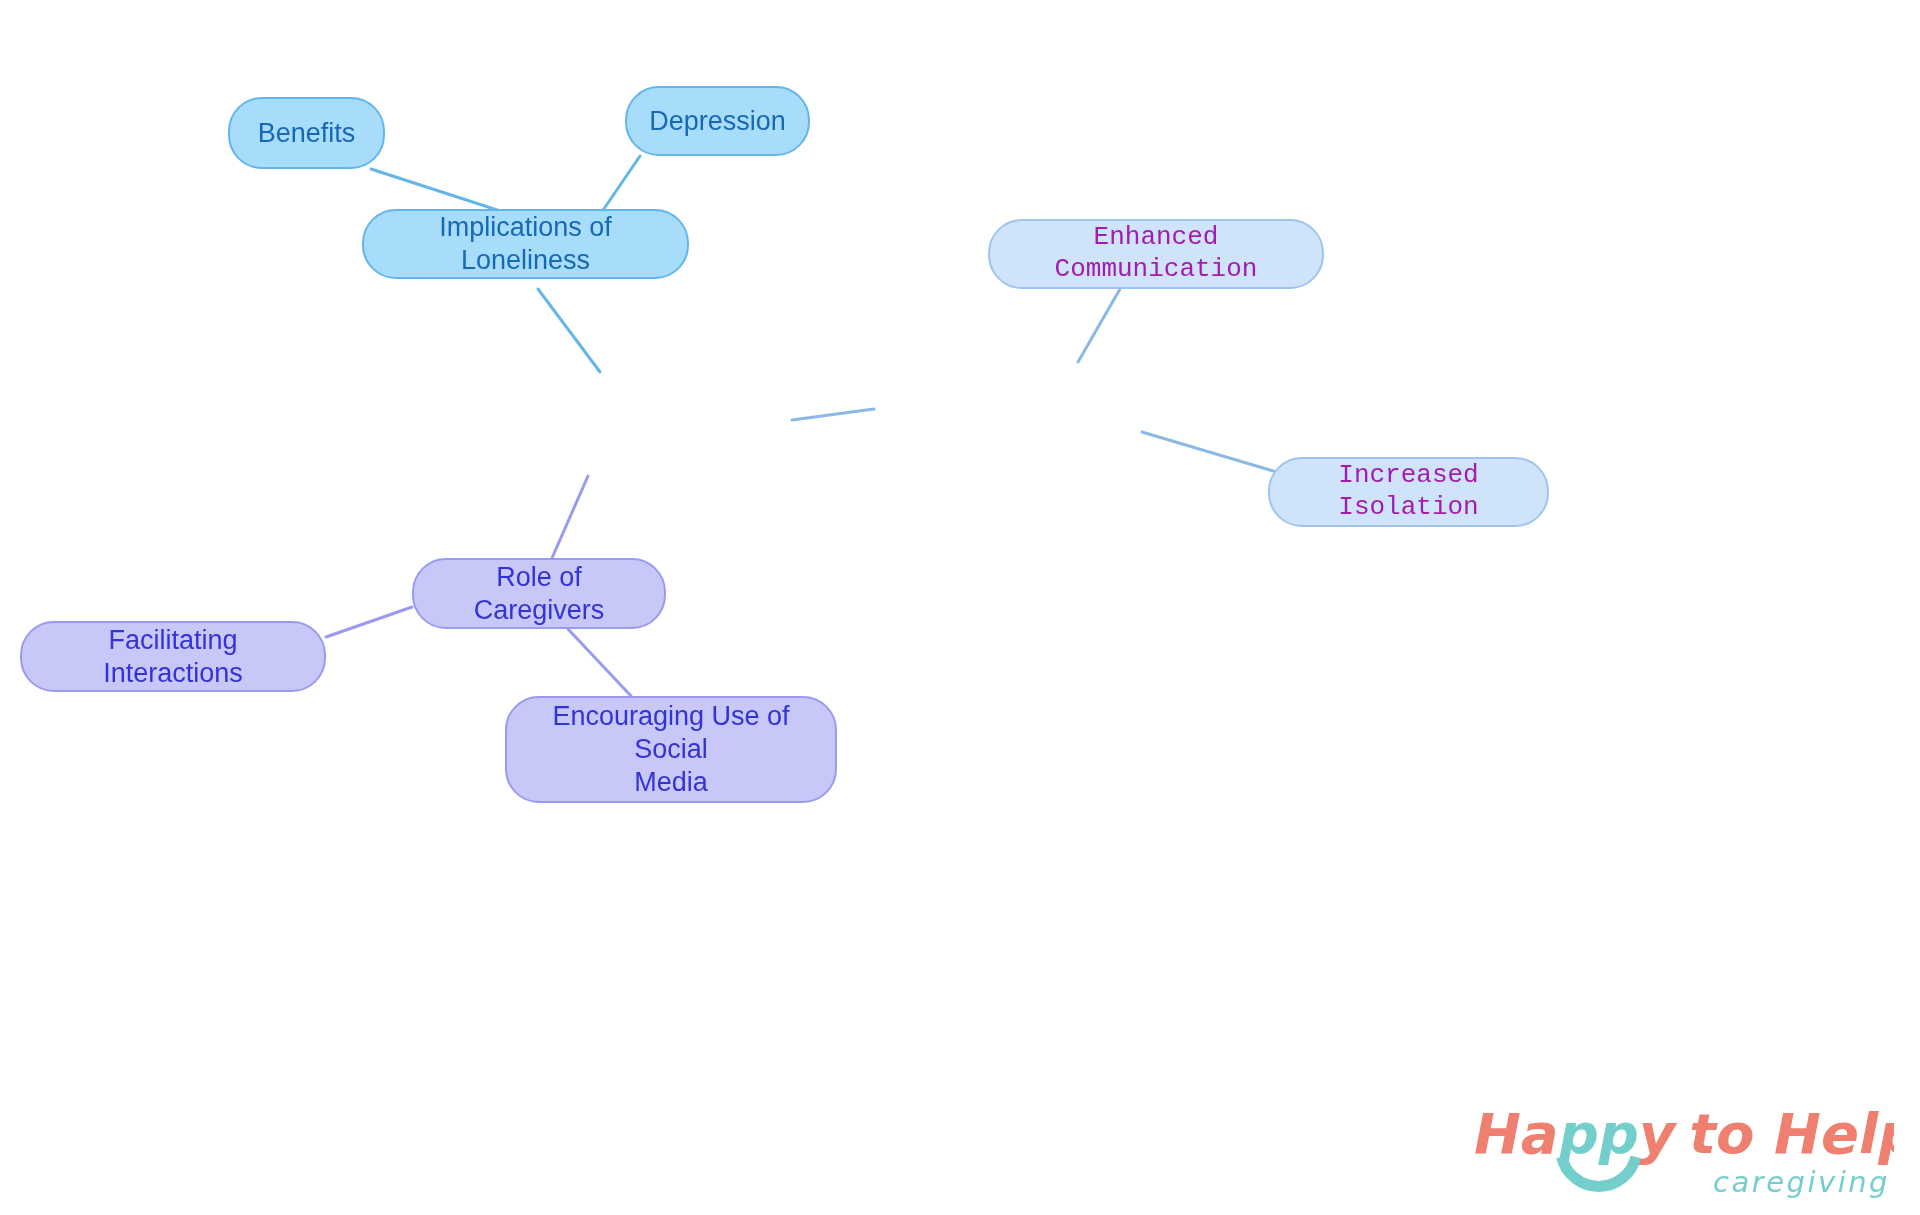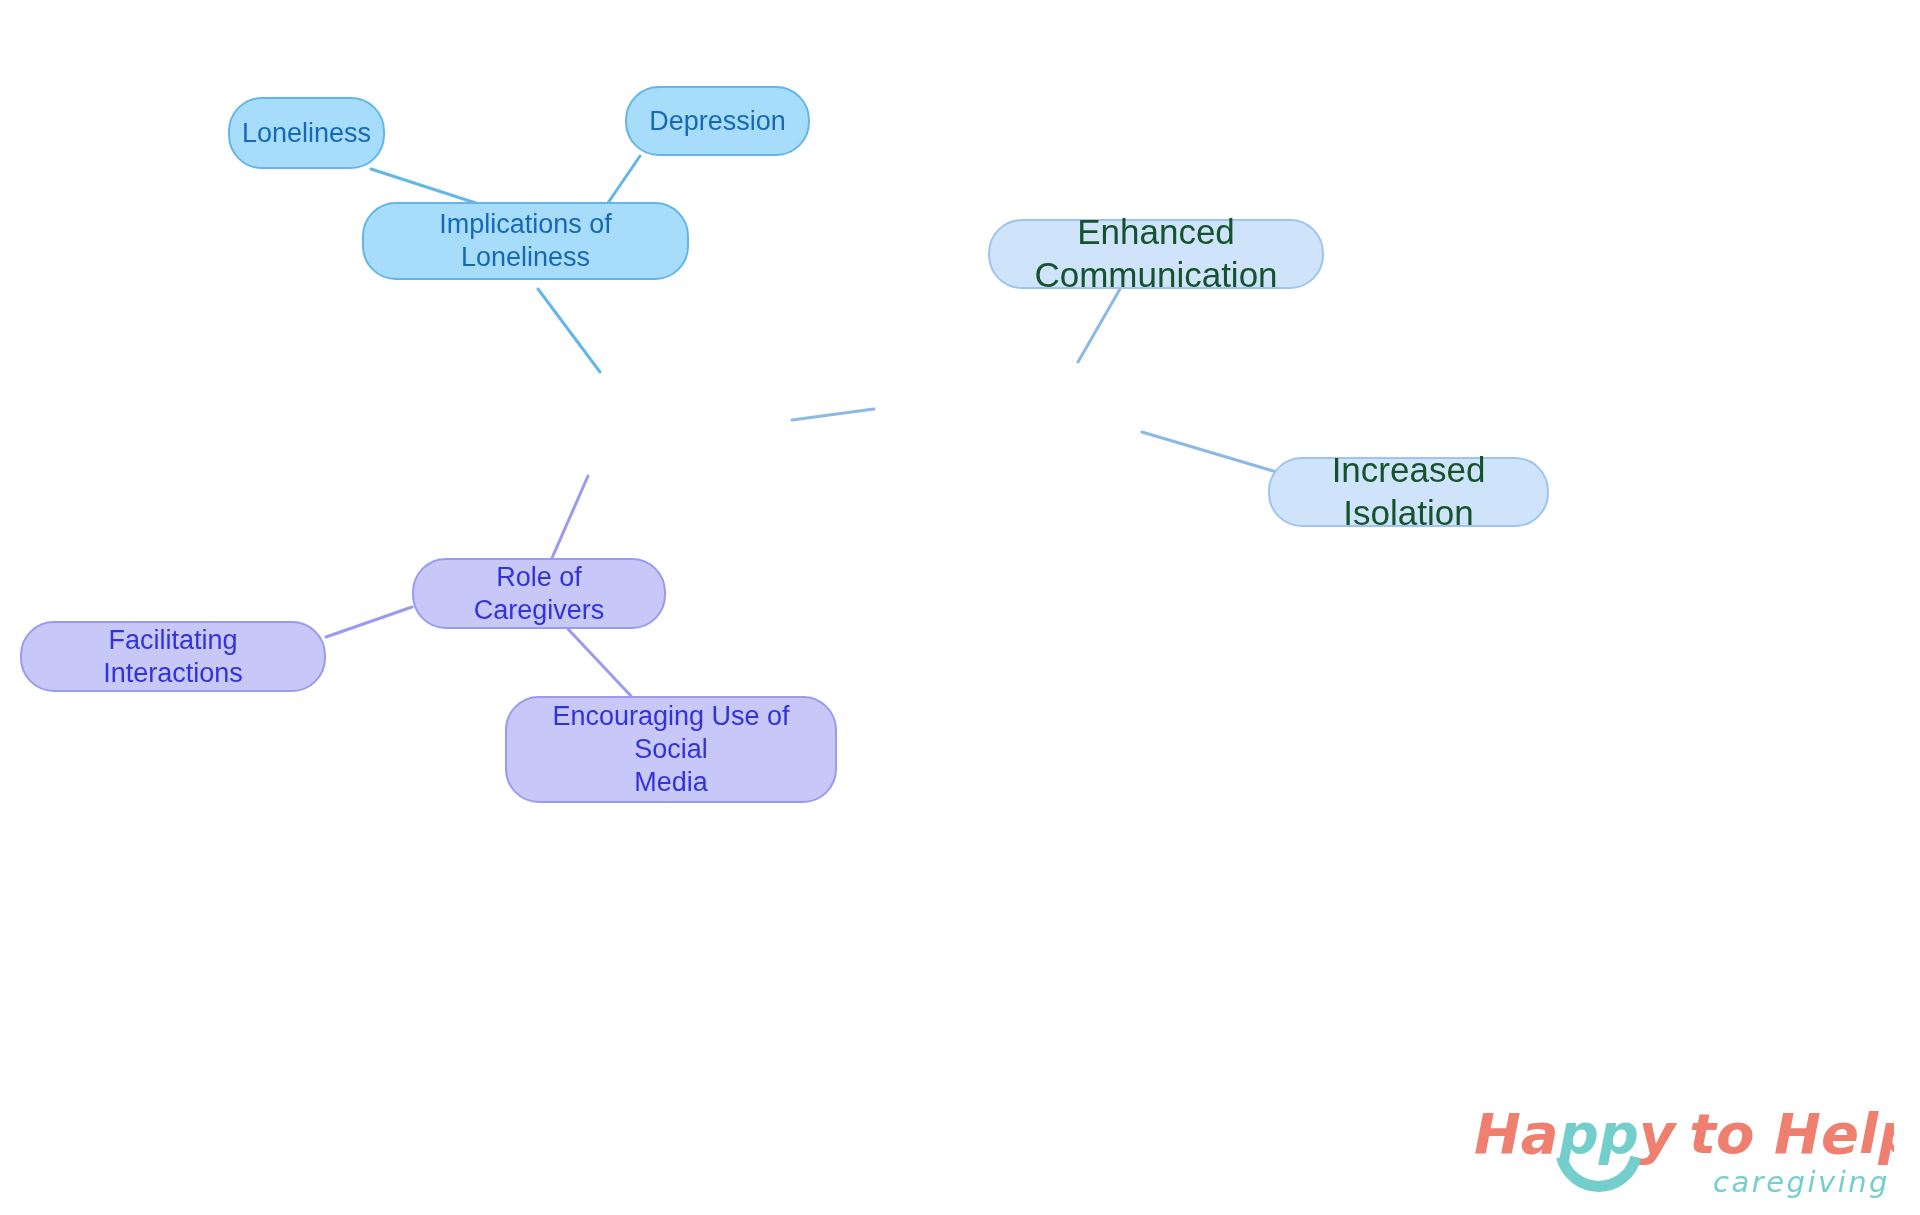--- a/index.html
+++ b/index.html
@@ -56,22 +56,23 @@
   .node-blue-mid {
     background: #a7dcfa;
     border-color: #63b6ea;
     color: #1769b5;
     font-size: 27px;
   }
 
   .node-blue-light {
     background: #cfe3fb;
     border-color: #9ec5f0;
-    color: #14532d;
-    font-size: 35px;
+    color: #a21caf;
+    font-size: 26px;
+    font-family: Liberation Mono, monospace;
   }
 
   .node-purple {
     background: #c7c7f8;
     border-color: #9a9af0;
     color: #3333d6;
     font-size: 27px;
   }
 
   
@@ -95,25 +96,25 @@
       <line x1="640" y1="156" x2="597" y2="219" stroke="#64b5e8" stroke-width="3" stroke-linecap="round"></line>
       <line x1="538" y1="289" x2="600" y2="372" stroke="#64b5e8" stroke-width="3" stroke-linecap="round"></line>
       <line x1="792" y1="420" x2="874" y2="409" stroke="#8bb8e4" stroke-width="3" stroke-linecap="round"></line>
       <line x1="1078" y1="362" x2="1120" y2="289" stroke="#8bb8e4" stroke-width="3" stroke-linecap="round"></line>
       <line x1="1142" y1="432" x2="1290" y2="476" stroke="#8bb8e4" stroke-width="3" stroke-linecap="round"></line>
       <line x1="588" y1="476" x2="552" y2="558" stroke="#9a9af0" stroke-width="3" stroke-linecap="round"></line>
       <line x1="412" y1="607" x2="326" y2="637" stroke="#9a9af0" stroke-width="3" stroke-linecap="round"></line>
       <line x1="568" y1="629" x2="631" y2="696" stroke="#9a9af0" stroke-width="3" stroke-linecap="round"></line>
     </svg>
 
-  <div class="node node-blue-mid" style="left: 228px; top: 97px; width: 157px; height: 72px;">Loneliness</div>
+  <div class="node node-blue-mid" style="left: 228px; top: 97px; width: 157px; height: 72px;">Benefits</div>
 
   <div class="node node-blue-mid" style="left: 625px; top: 86px; width: 185px; height: 70px;">Depression</div>
 
-  <div class="node node-blue-mid" style="left: 362px; top: 202px; width: 327px; height: 78px;">Implications of Loneliness</div>
+  <div class="node node-blue-mid" style="left: 362px; top: 209px; width: 327px; height: 70px;">Implications of Loneliness</div>
 
 
   <div class="node node-blue-light" style="left: 988px; top: 219px; width: 336px; height: 70px;">Enhanced Communication</div>
 
 
   <div class="node node-blue-light" style="left: 1268px; top: 457px; width: 281px; height: 70px;">Increased Isolation</div>
 
   <div class="node node-purple" style="left: 412px; top: 558px; width: 254px; height: 71px;">Role of Caregivers</div>
 
   <div class="node node-purple" style="left: 20px; top: 621px; width: 306px; height: 71px;">Facilitating Interactions</div>

